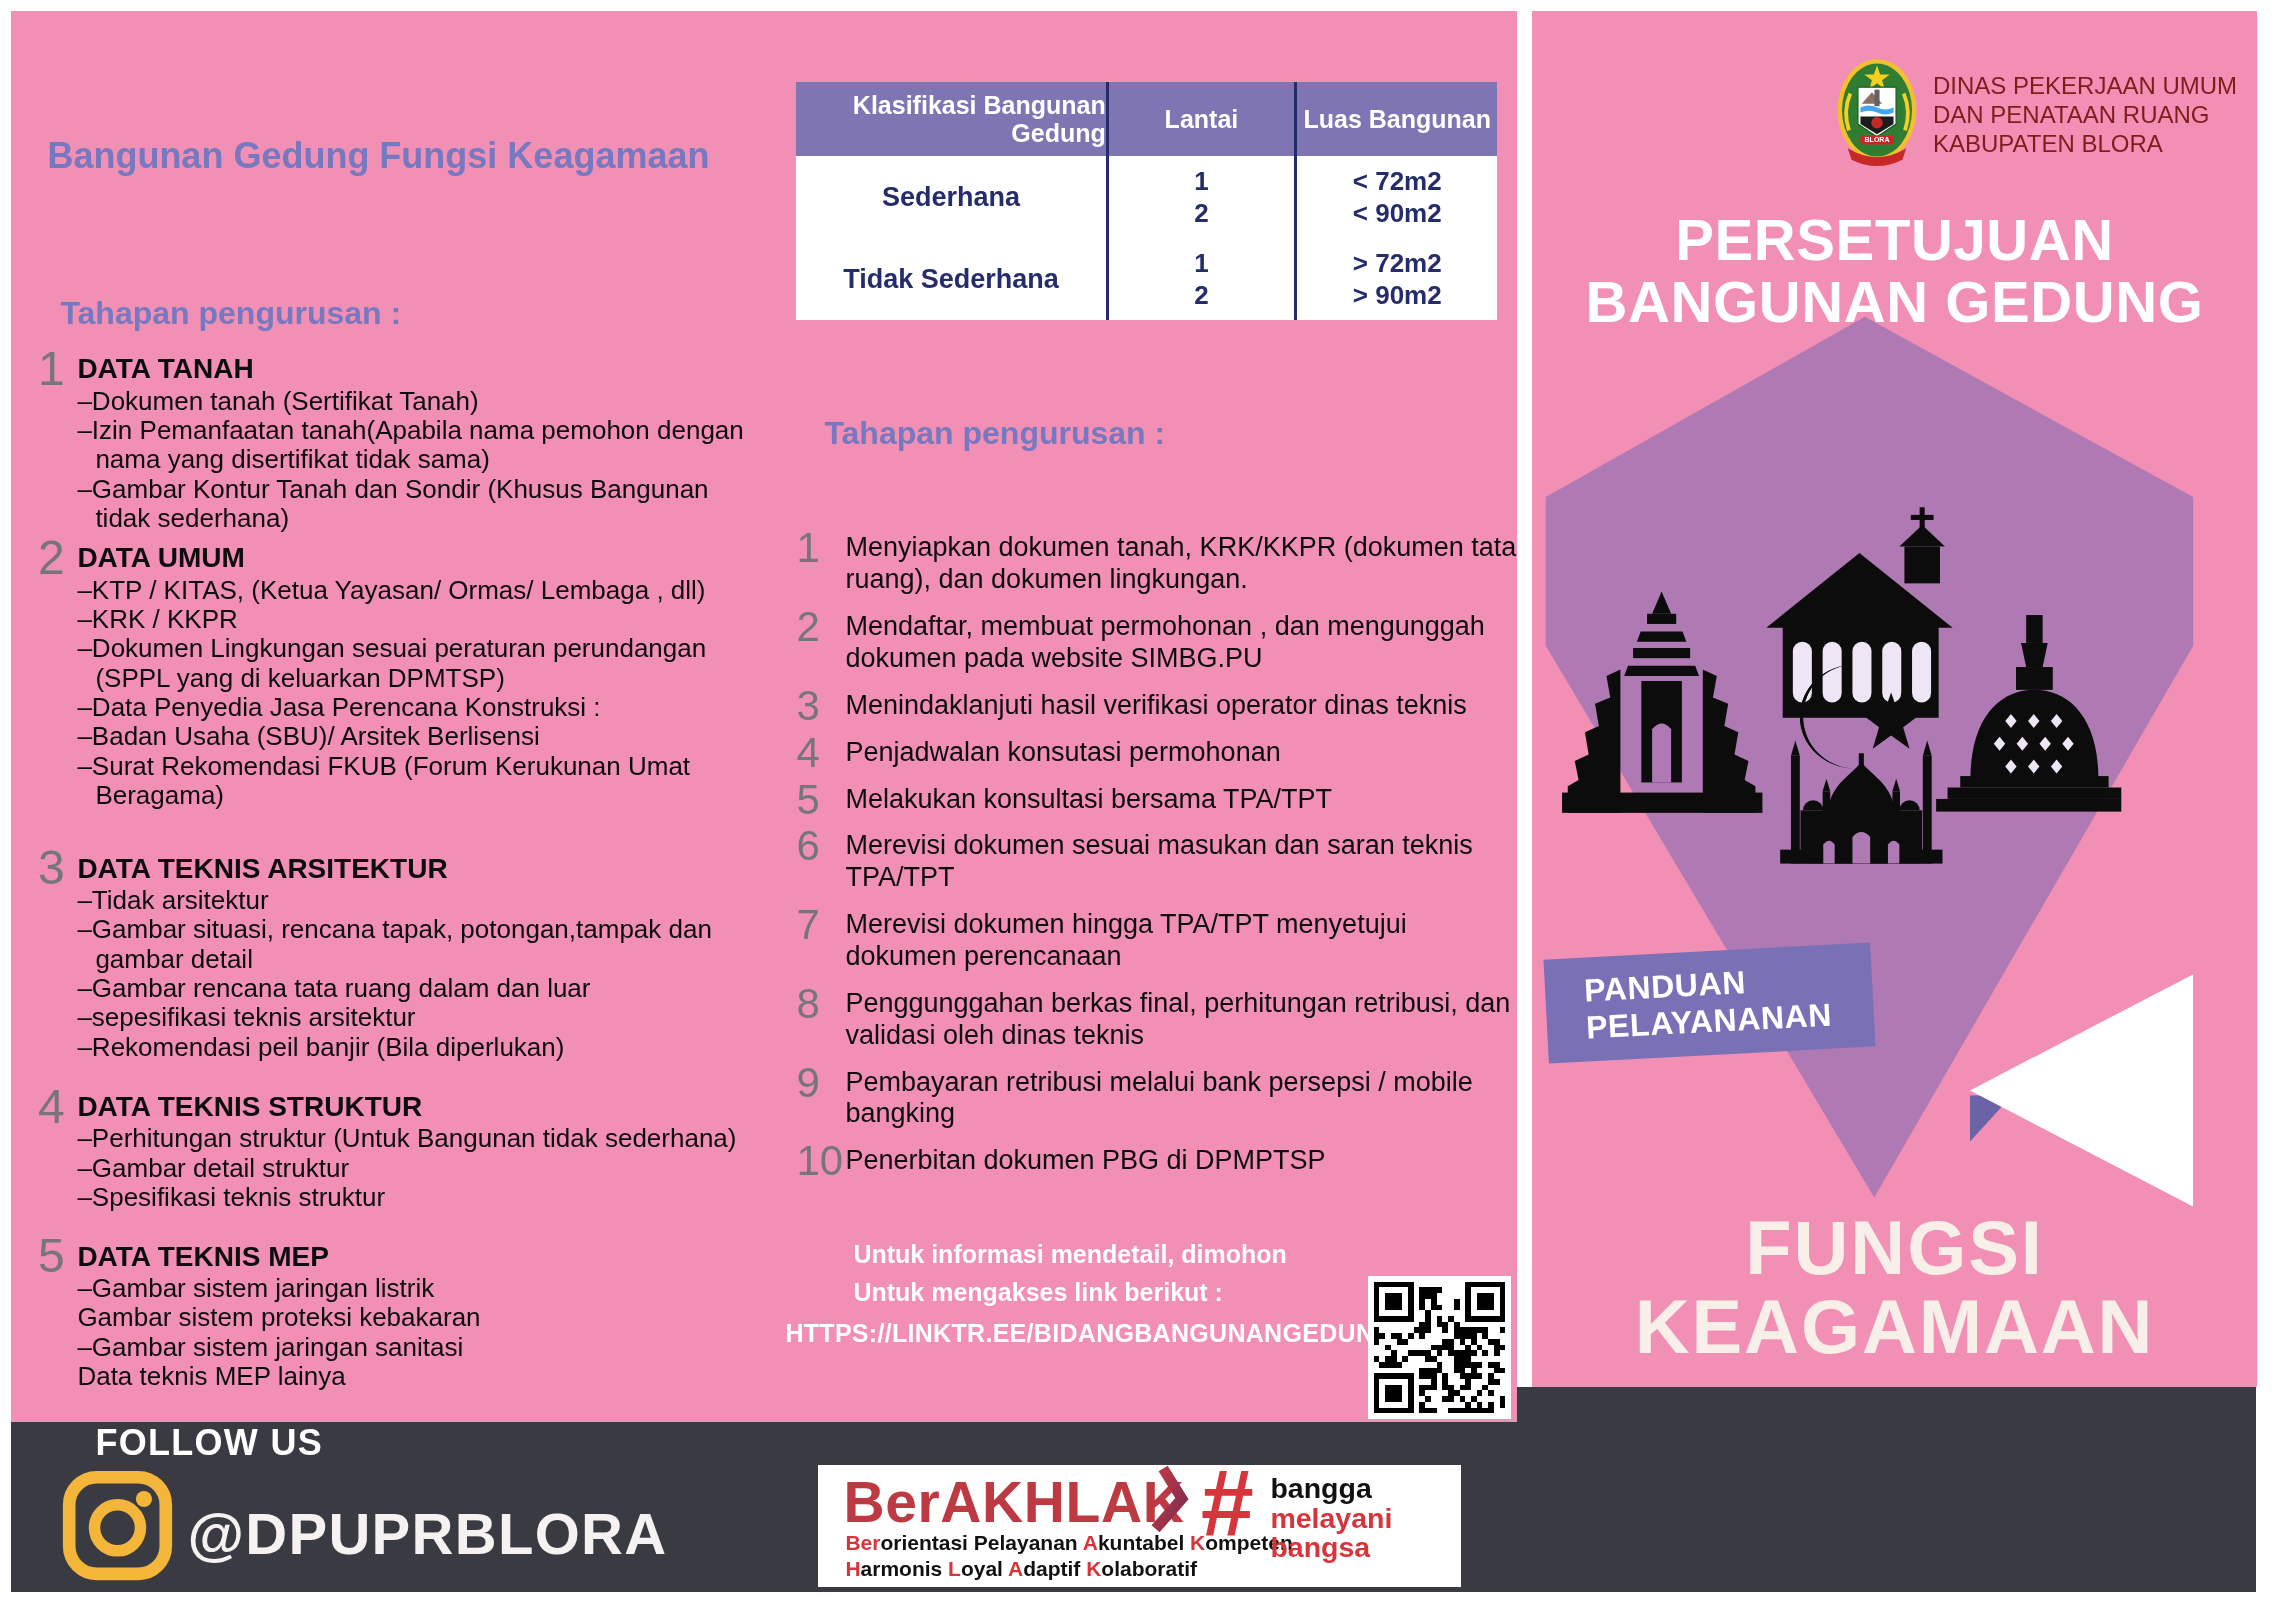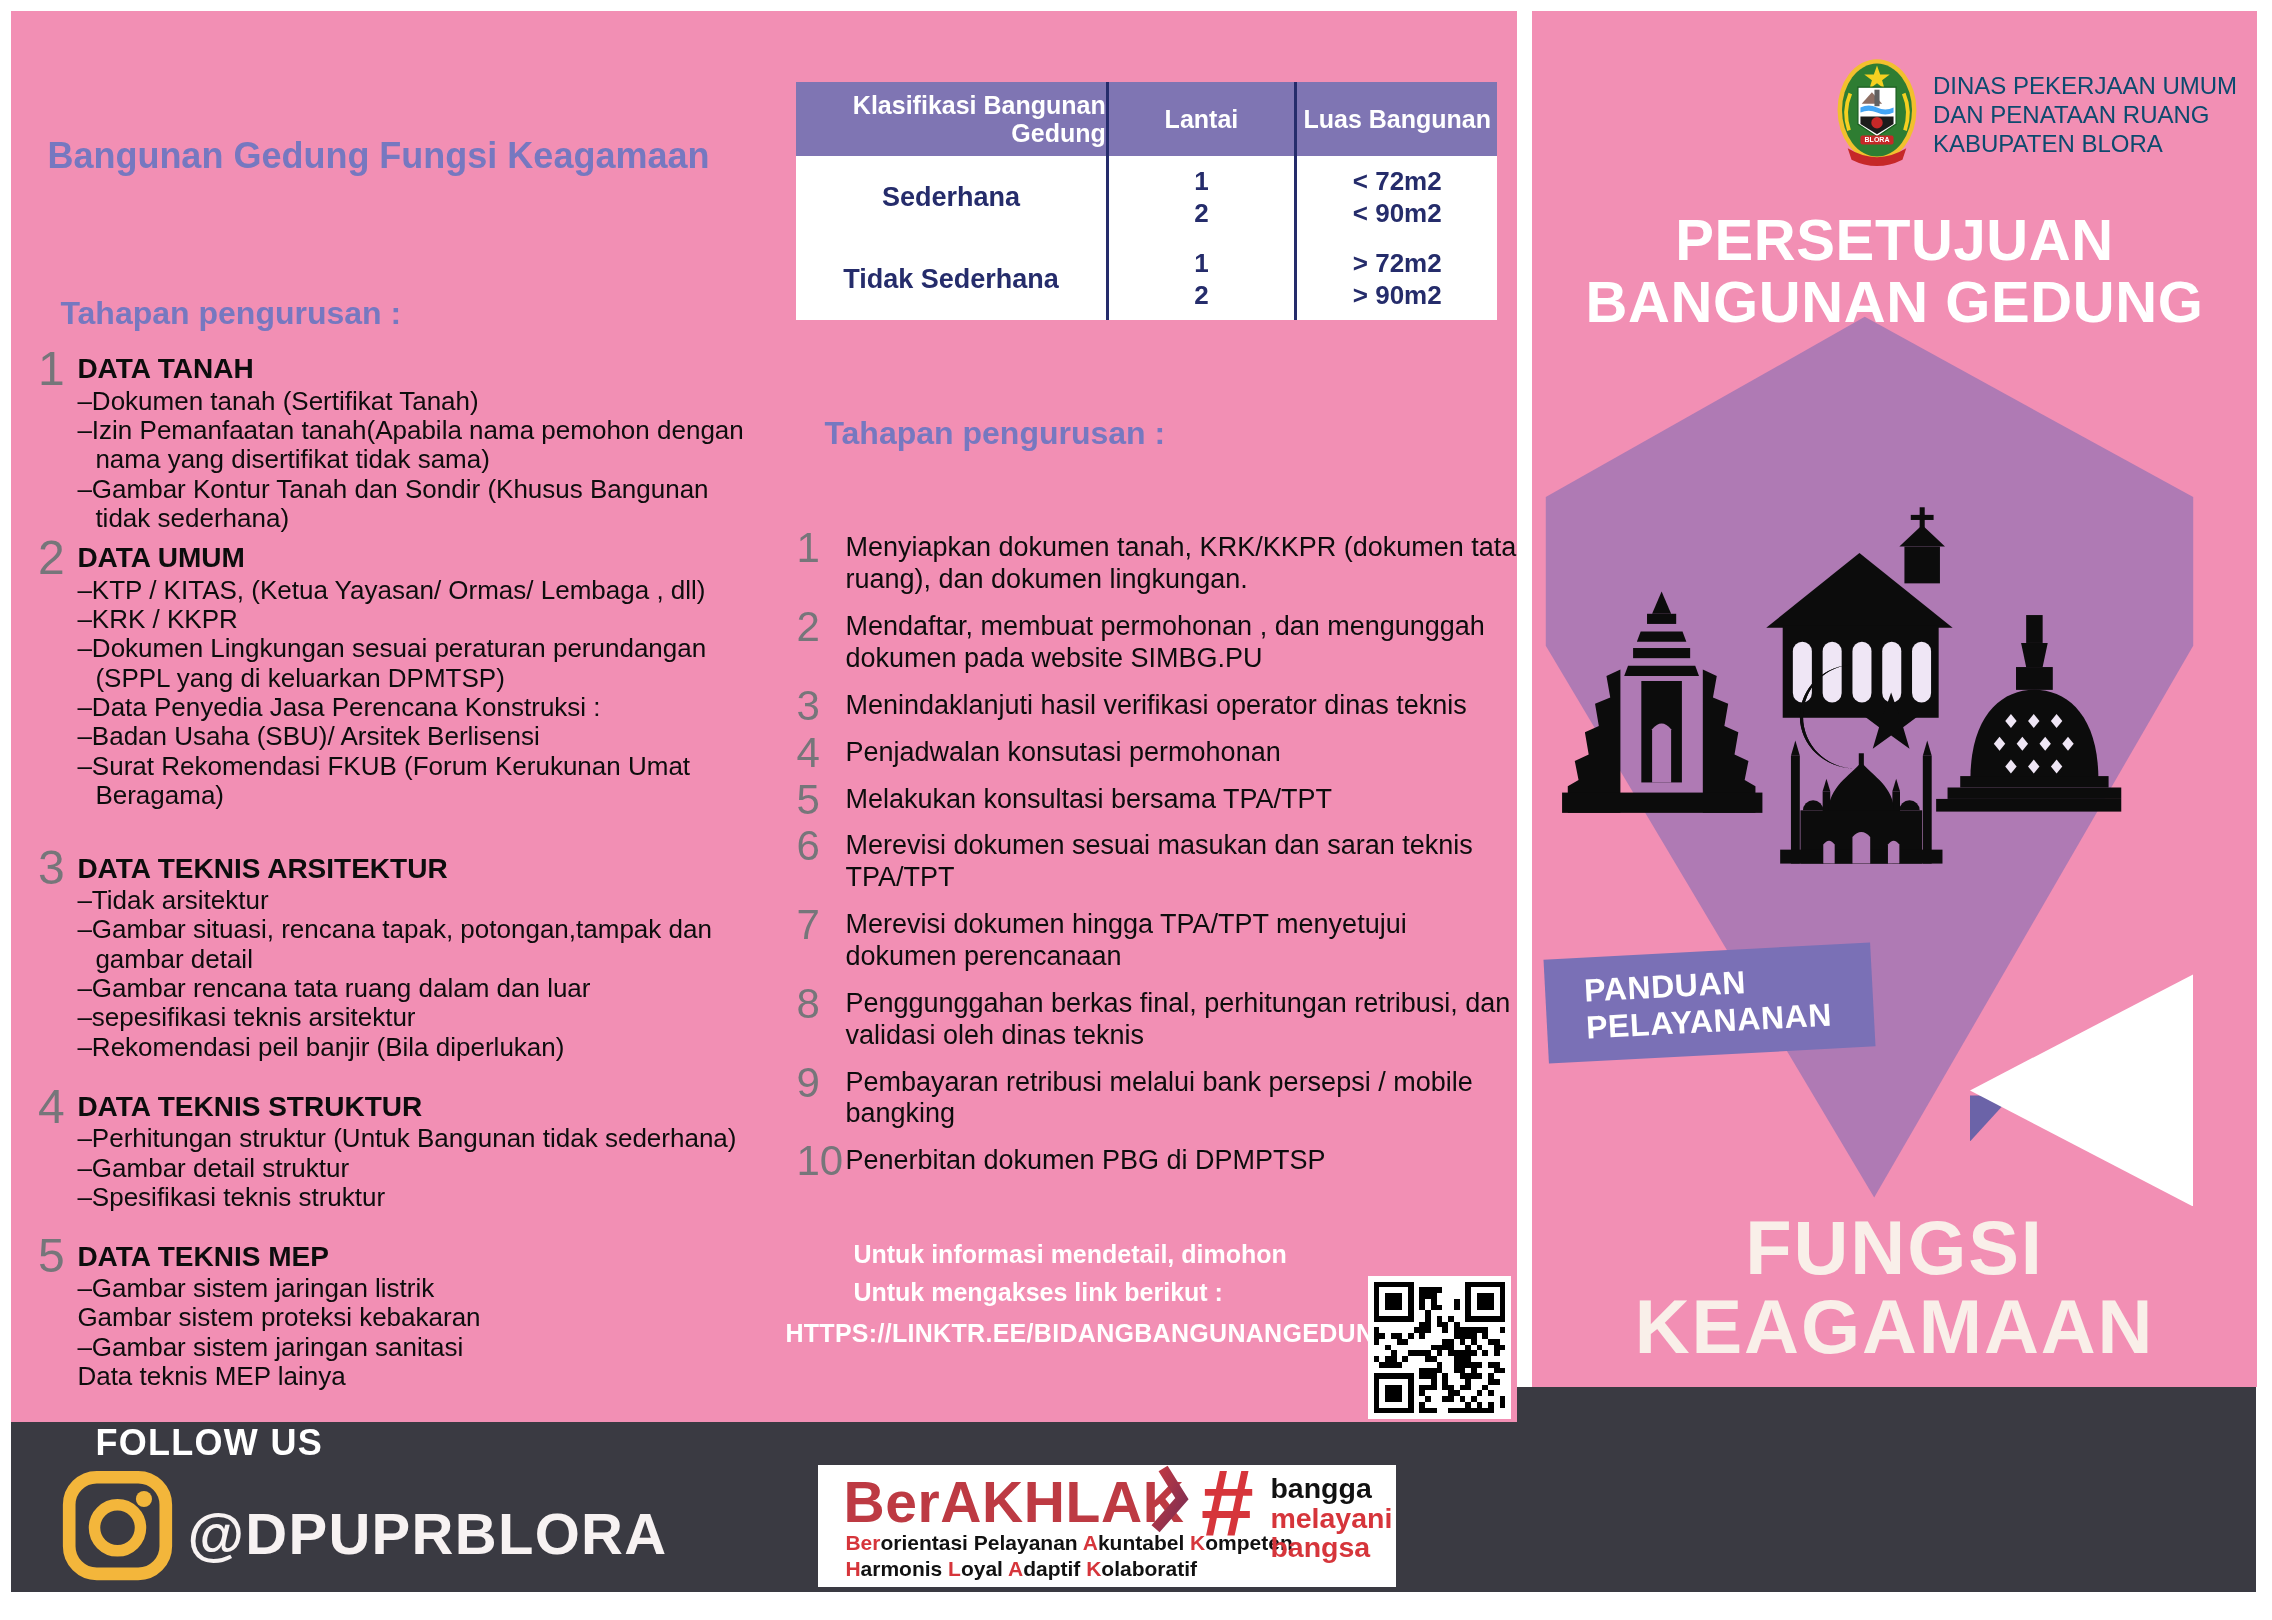--- a/index.html
+++ b/index.html
@@ -43,41 +43,41 @@
   .steps{left:785px;top:521px;width:723px;}
   .step{position:relative;padding-left:49px;margin-bottom:15px;}
   .step-num{position:absolute;left:0;top:-5px;font-size:42px;color:#76767a;line-height:1;}
   .step-text{font-size:27px;line-height:1.18;color:#0d0d0d;}
   .info{left:842px;top:1225px;width:634px;color:#ffffff;font-weight:bold;font-size:25px;line-height:1.5;}
   .url{left:774px;top:1308px;width:710px;color:#ffffff;font-weight:bold;font-size:25px;letter-spacing:0.3px;}
   .qr-wrap{left:1357px;top:1265px;width:143px;height:143px;background:#ffffff;z-index:3;}
 
   
   .agency-logo{left:303px;top:43px;width:84px;height:121px;}
-  .agency-text{left:401px;top:61px;font-size:24px;line-height:1.2;color:#0c4a6e;}
+  .agency-text{left:401px;top:61px;font-size:24px;line-height:1.2;color:#7f1d1d;}
   .big-title{left:0;top:198px;width:725px;text-align:center;color:#ffffff;font-weight:bold;
              font-size:58px;line-height:1.06;letter-spacing:0.6px;}
   .hexagon{left:0;top:0;width:725px;height:1376px;background:#af7ab4;
            clip-path:polygon(45.9% 22.2%, 91.2% 35.3%, 91.2% 46.1%, 47.2% 86.2%, 1.9% 46.1%, 1.9% 35.3%);}
   .buildings{left:25px;top:496px;width:634px;height:419px;}
   .banner{left:14px;top:940px;width:327px;height:104px;background:#7a70b6;transform:rotate(-3deg);
           display:flex;flex-direction:column;justify-content:center;padding-left:39px;box-sizing:border-box;z-index:4;}
   .banner div{color:#ffffff;font-weight:bold;font-size:32px;line-height:1.16;letter-spacing:0.6px;}
   .tri-white{left:438px;top:963px;width:223px;height:232px;background:#ffffff;
              clip-path:polygon(100% 0, 100% 100%, 0 50%);z-index:4;}
   .tri-indigo{left:438px;top:1084px;width:42px;height:46px;background:#6b63a8;
               clip-path:polygon(0 0, 100% 0, 0 100%);z-index:3;}
   .fn-title{left:0;top:1197px;width:725px;text-align:center;color:#f9efe9;font-weight:bold;
             font-size:76px;line-height:1.04;letter-spacing:1.9px;z-index:5;}
 
   
   .follow{left:84px;top:35px;color:#ffffff;font-weight:bold;font-size:36px;letter-spacing:1.3px;}
   .ig{left:49px;top:81px;width:115px;height:115px;}
   .handle{left:176px;top:113px;color:#f7f2f2;font-weight:bold;font-size:58px;letter-spacing:1.3px;}
-  .white-box{left:807px;top:78px;width:578px;height:122px;background:#ffffff;}
+  .white-box{left:807px;top:78px;width:643px;height:122px;background:#ffffff;}
   .brand{position:absolute;left:25px;top:3.8px;font-size:57px;font-weight:bold;color:#bd3a43;letter-spacing:0.6px;}
   .chev{position:absolute;left:330px;top:-2.5px;}
   .tagline{position:absolute;left:27px;top:65px;font-size:21px;line-height:1.25;font-weight:bold;color:#111;}
   .tagline .r{color:#d6353b;}
   .hash{position:absolute;left:381px;top:-16.5px;font-size:95px;font-weight:bold;font-style:italic;color:#d6353b;}
   .bangga{position:absolute;left:452px;top:9px;font-size:28.5px;font-weight:bold;line-height:1.04;}
   .bangga .r{color:#d6353b;}
 </style>
 </head>
 <body>

